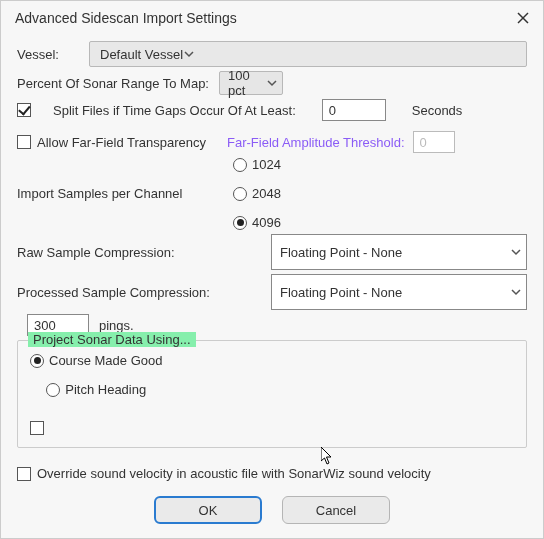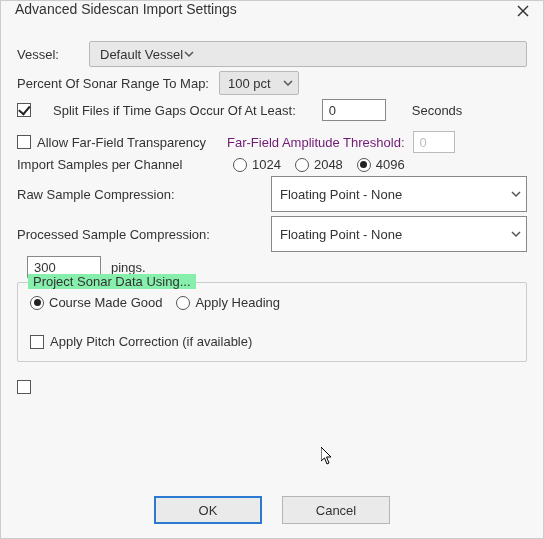--- a/index.html
+++ b/index.html
@@ -1,47 +1,47 @@
 <!DOCTYPE html>
 <html><head>
 <meta charset="utf-8">
 <style>
   * { box-sizing: border-box; margin: 0; padding: 0; }
   html, body { width: 544px; height: 539px; font-family: "Segoe UI", Arial, sans-serif; font-size: 13px; color: #333; background: #fff; }
   .window { width: 544px; height: 539px; background: #f7f7f7; position: relative; border: 1px solid #ccc; }
-  .titlebar { display: flex; align-items: flex-start; justify-content: space-between; height: 34px; padding: 0 10px 0 14px; }
+  .titlebar { display: flex; align-items: center; justify-content: space-between; height: 34px; padding: 0 10px 0 14px; }
   .titlebar .title { font-size: 14px; }
   .titlebar .close { width: 20px; height: 20px; display:flex; align-items:center; justify-content:center; cursor:pointer; }
   .titlebar .close svg { stroke:#333; stroke-width:1.5; }
   .content { padding: 6px 16px 0 16px; }
   .row { display:flex; align-items:center; margin-bottom:4px; }
   .row.tight { margin-bottom:10px;gap:16px; }
   .label { white-space:nowrap; }
   .vessel-label { width: 72px; }
   .vessel-select { flex:1; height:26px; background:#e8e8e8; border:1px solid #b8b8b8; display:flex; align-items:center; padding:0 6px 0 10px; border-radius:2px; cursor:pointer; }
   .chev { width:12px; height:12px; display:flex; align-items:center; justify-content:center; }
   .chev svg { stroke:#555; stroke-width:1.5; fill:none; }
-  .pct-select { width:80px; height:24px; background:#e6e6e6; border:1px solid #b8b8b8; display:flex; align-items:center; justify-content:space-between; padding:0 4px 0 8px; margin-left:10px; border-radius:2px; cursor:pointer; }
+  .pct-select { width:64px; height:24px; background:#e6e6e6; border:1px solid #b8b8b8; display:flex; align-items:center; justify-content:space-between; padding:0 4px 0 8px; margin-left:10px; border-radius:2px; cursor:pointer; }
   .checkbox { width:14px; height:14px; border:1px solid #555; background:#fff; display:inline-flex; align-items:center; justify-content:center; margin-right:6px; flex-shrink:0; cursor:pointer; }
   .checkbox.checked::after { content:""; width:9px; height:5px; border-left:2px solid #222; border-bottom:2px solid #222; transform:rotate(-50deg) translate(1px,-1px); }
   .textin { height:22px; border:1px solid #888; background:#fff; padding:0 6px; font-size:13px; font-family:inherit; display:flex; align-items:center; }
   .textin.disabled { border:1px solid #bbb; color:#bbb; }
-  .disabled-label { color:#701a75; }
+  .disabled-label { color:#8b5cf6; }
   .radio { width:14px; height:14px; border:1px solid #555; border-radius:50%; background:#fff; display:inline-flex; align-items:center; justify-content:center; margin-right:5px; flex-shrink:0; cursor:pointer; }
   .radio.selected::after { content:""; width:7px; height:7px; background:#222; border-radius:50%; }
-  .radio-group { display:flex; align-items:center; gap:14px; }
+  .radio-group { display:flex; align-items:center; gap:14px;flex-direction:column; }
   .radio-opt { display:flex; align-items:center; cursor:pointer; }
   .dropdown { flex:1; height:36px; border:1px solid #888; background:#fff; display:flex; align-items:center; justify-content:space-between; padding:0 4px 0 8px; cursor:pointer; }
   .fieldset { border:1px solid #ccc; border-radius:2px; margin-top:4px; padding:12px 12px 8px 12px; position:relative; }
   .legend { position:absolute; top:-9px; left:10px; background:#86efac; padding:0 5px; }
   .fieldset .row { margin-bottom:24px; }
   .fieldset .row:last-child { margin-bottom:4px; }
   .override-row { margin-top:18px; display:flex; align-items:center; }
   .buttonbar { position:absolute; bottom:14px; left:0; right:0; display:flex; justify-content:center; gap:20px; }
-  .btn { width:108px; height:28px; background:#eaeaea; border:1px solid #b5b5b5; border-radius:0; display:flex; align-items:center; justify-content:center; cursor:pointer; font-size:13px; }
+  .btn { width:108px; height:28px; background:#eaeaea; border:1px solid #b5b5b5; border-radius:6px; display:flex; align-items:center; justify-content:center; cursor:pointer; font-size:13px; }
   .btn.primary { border:2px solid #2a7bd0; }
   .cursor-arrow { position:absolute; left:320px; top:446px; pointer-events:none; }
 </style>
 </head>
 <body>
 
 <div class="window">
   <div class="titlebar">
     <span class="title">Advanced Sidescan Import Settings</span>
     <span class="close">
@@ -132,48 +132,48 @@
         <span>Floating Point - None</span>
         <span class="chev">
             <svg width="10" height="10" viewBox="0 0 10 10">
               <polyline points="1,3 5,7 9,3"></polyline>
             </svg>
           </span>
       </div>
     </div>
 
     <div class="row">
-      <span class="textin" style="width:74px; margin:0 10px;">
+      <span class="textin" style="width:62px; margin:0 10px;">
           <span>300</span>
         </span>
       <span class="label">pings.</span>
     </div>
 
     <div class="fieldset">
       <span class="legend">Project Sonar Data Using...</span>
       <div class="row">
         <div class="radio-group">
           <span class="radio-opt">
               <span class="radio selected"></span>
               <span>Course Made Good</span>
             </span>
           <span class="radio-opt">
               <span class="radio"></span>
-              <span>Apply Heading</span>
+              <span>Pitch Heading</span>
             </span>
         </div>
       </div>
       <div class="row">
         <span class="checkbox"></span>
-        <span class="label">Apply Pitch Correction (if available)</span>
       </div>
     </div>
 
     <div class="override-row">
       <span class="checkbox"></span>
+      <span class="label">Override sound velocity in acoustic file with SonarWiz sound velocity</span>
     </div>
 
   </div>
 
   <div class="buttonbar">
     <div class="btn primary">
         <span>OK</span>
       </div>
     <div class="btn">
         <span>Cancel</span>

